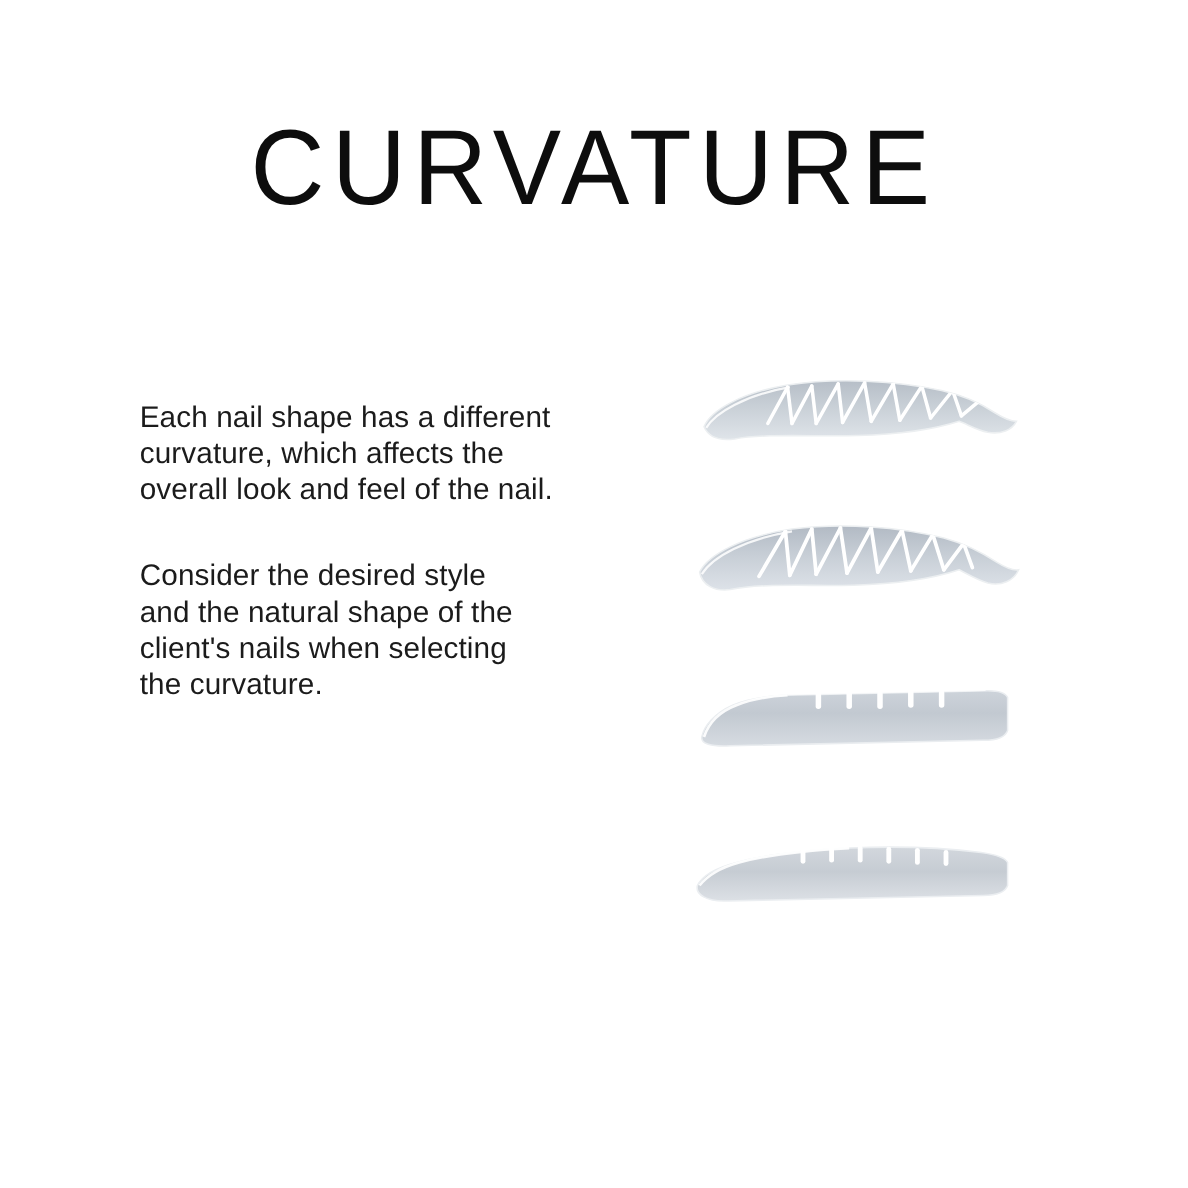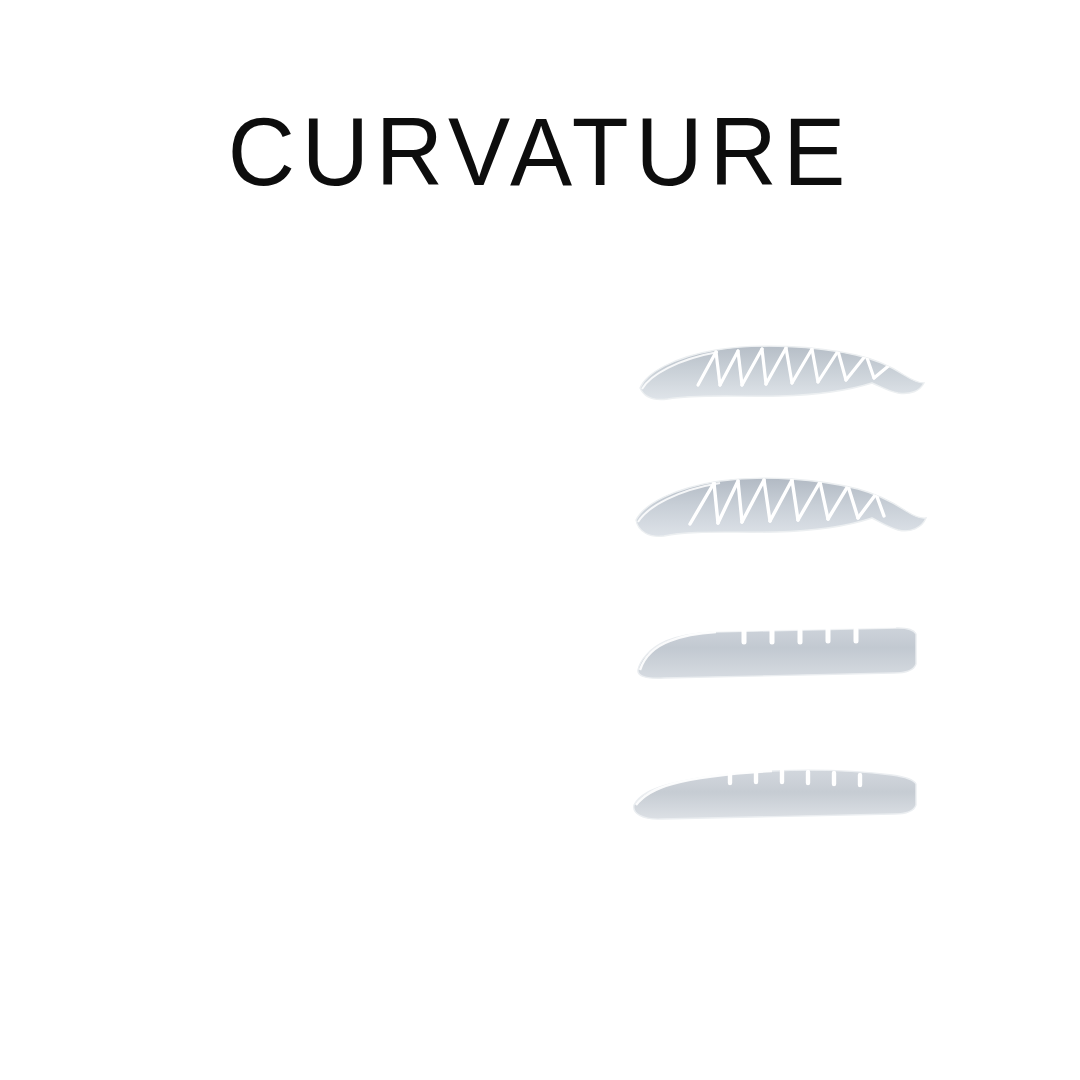--- a/index.html
+++ b/index.html
@@ -80,20 +80,27 @@
   .tip-4 { top: 428px; height: 80px; }
 </style>
 </head>
 <body>
 
 <div class="slide">
 
   <div class="title">CURVATURE</div>
 
   <div class="copy">
+    <p class="para">Each nail shape has a different
+curvature, which affects the
+overall look and feel of the nail.</p>
+    <p class="para">Consider the desired style
+and the natural shape of the
+client's nails when selecting
+the curvature.</p>
   </div>
 
   <div class="tips">
 
     <div class="tip tip-1">
       <svg viewBox="0 0 320 80" xmlns="http://www.w3.org/2000/svg" aria-hidden="true">
         <defs>
           <linearGradient id="g1" x1="0" y1="0" x2="0" y2="1">
             <stop offset="0%" stop-color="#b6bec7"></stop>
             <stop offset="45%" stop-color="#c9d0d7"></stop>

